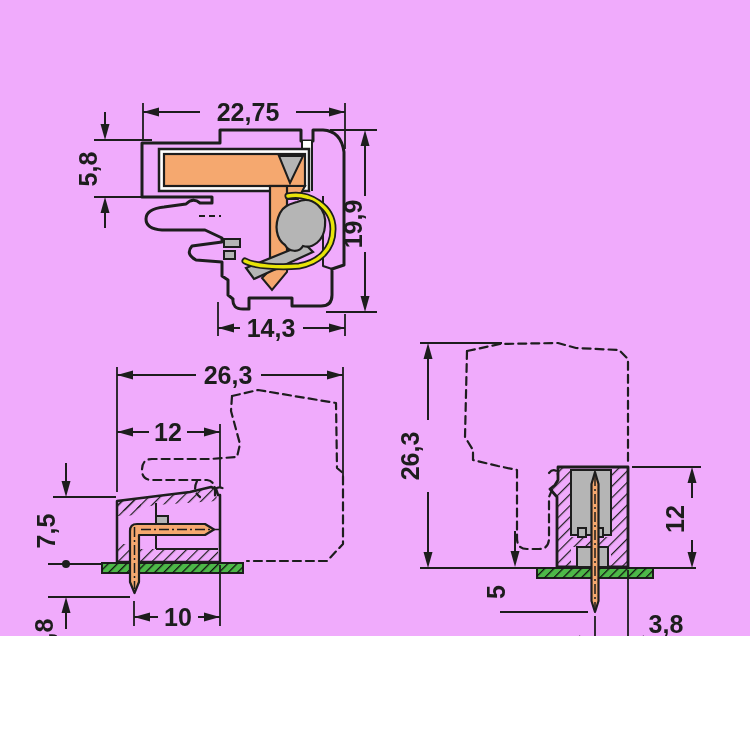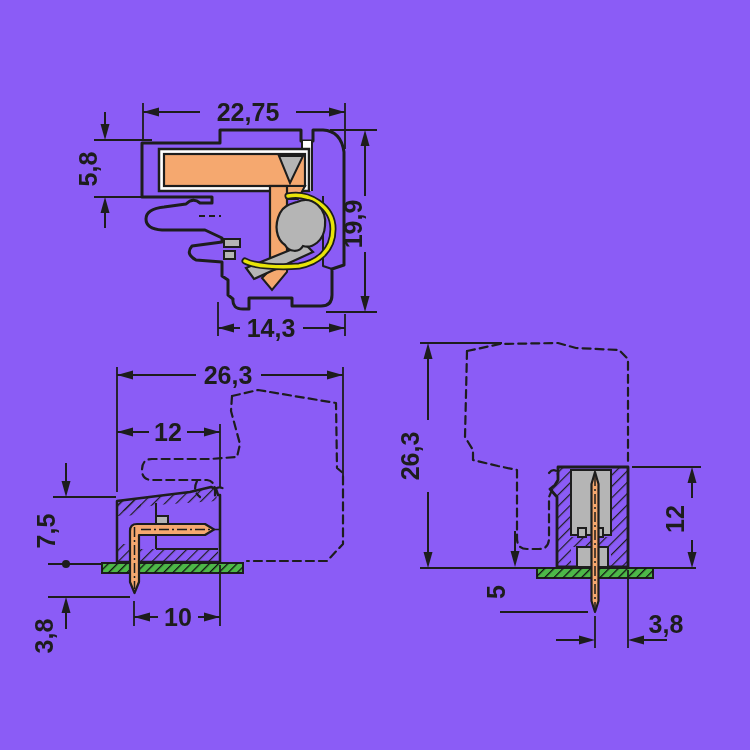--- a/index.html
+++ b/index.html
@@ -1,16 +1,16 @@
 <!DOCTYPE html>
 <html><head>
 <meta charset="utf-8">
 <style>
   html,body{margin:0;padding:0;background:#ffffff;}
-  .stage{width:750px;height:750px;position:relative;background:#8b5cf6;overflow:hidden;}
+  .stage{width:750px;height:636px;position:relative;background:#f0abfc;overflow:hidden;}
   svg{display:block;}
   text{font-family:"Liberation Sans",sans-serif;font-weight:bold;font-size:25px;fill:#1d1d1d;}
   .dimline{stroke:#1d1d1d;stroke-width:2;fill:none;}
   .extline{stroke:#1d1d1d;stroke-width:1.8;fill:none;}
   .arrow{fill:#1d1d1d;stroke:none;}
   .outline{stroke:#1d1d1d;stroke-linejoin:round;fill:none;}
   .dashed{stroke:#1d1d1d;stroke-width:2.2;fill:none;stroke-dasharray:8 5;stroke-linecap:round;stroke-linejoin:round;}
   .centerline{stroke:#1d1d1d;stroke-width:1.5;fill:none;stroke-dasharray:10 3 2 3;}
 </style>
 </head>

